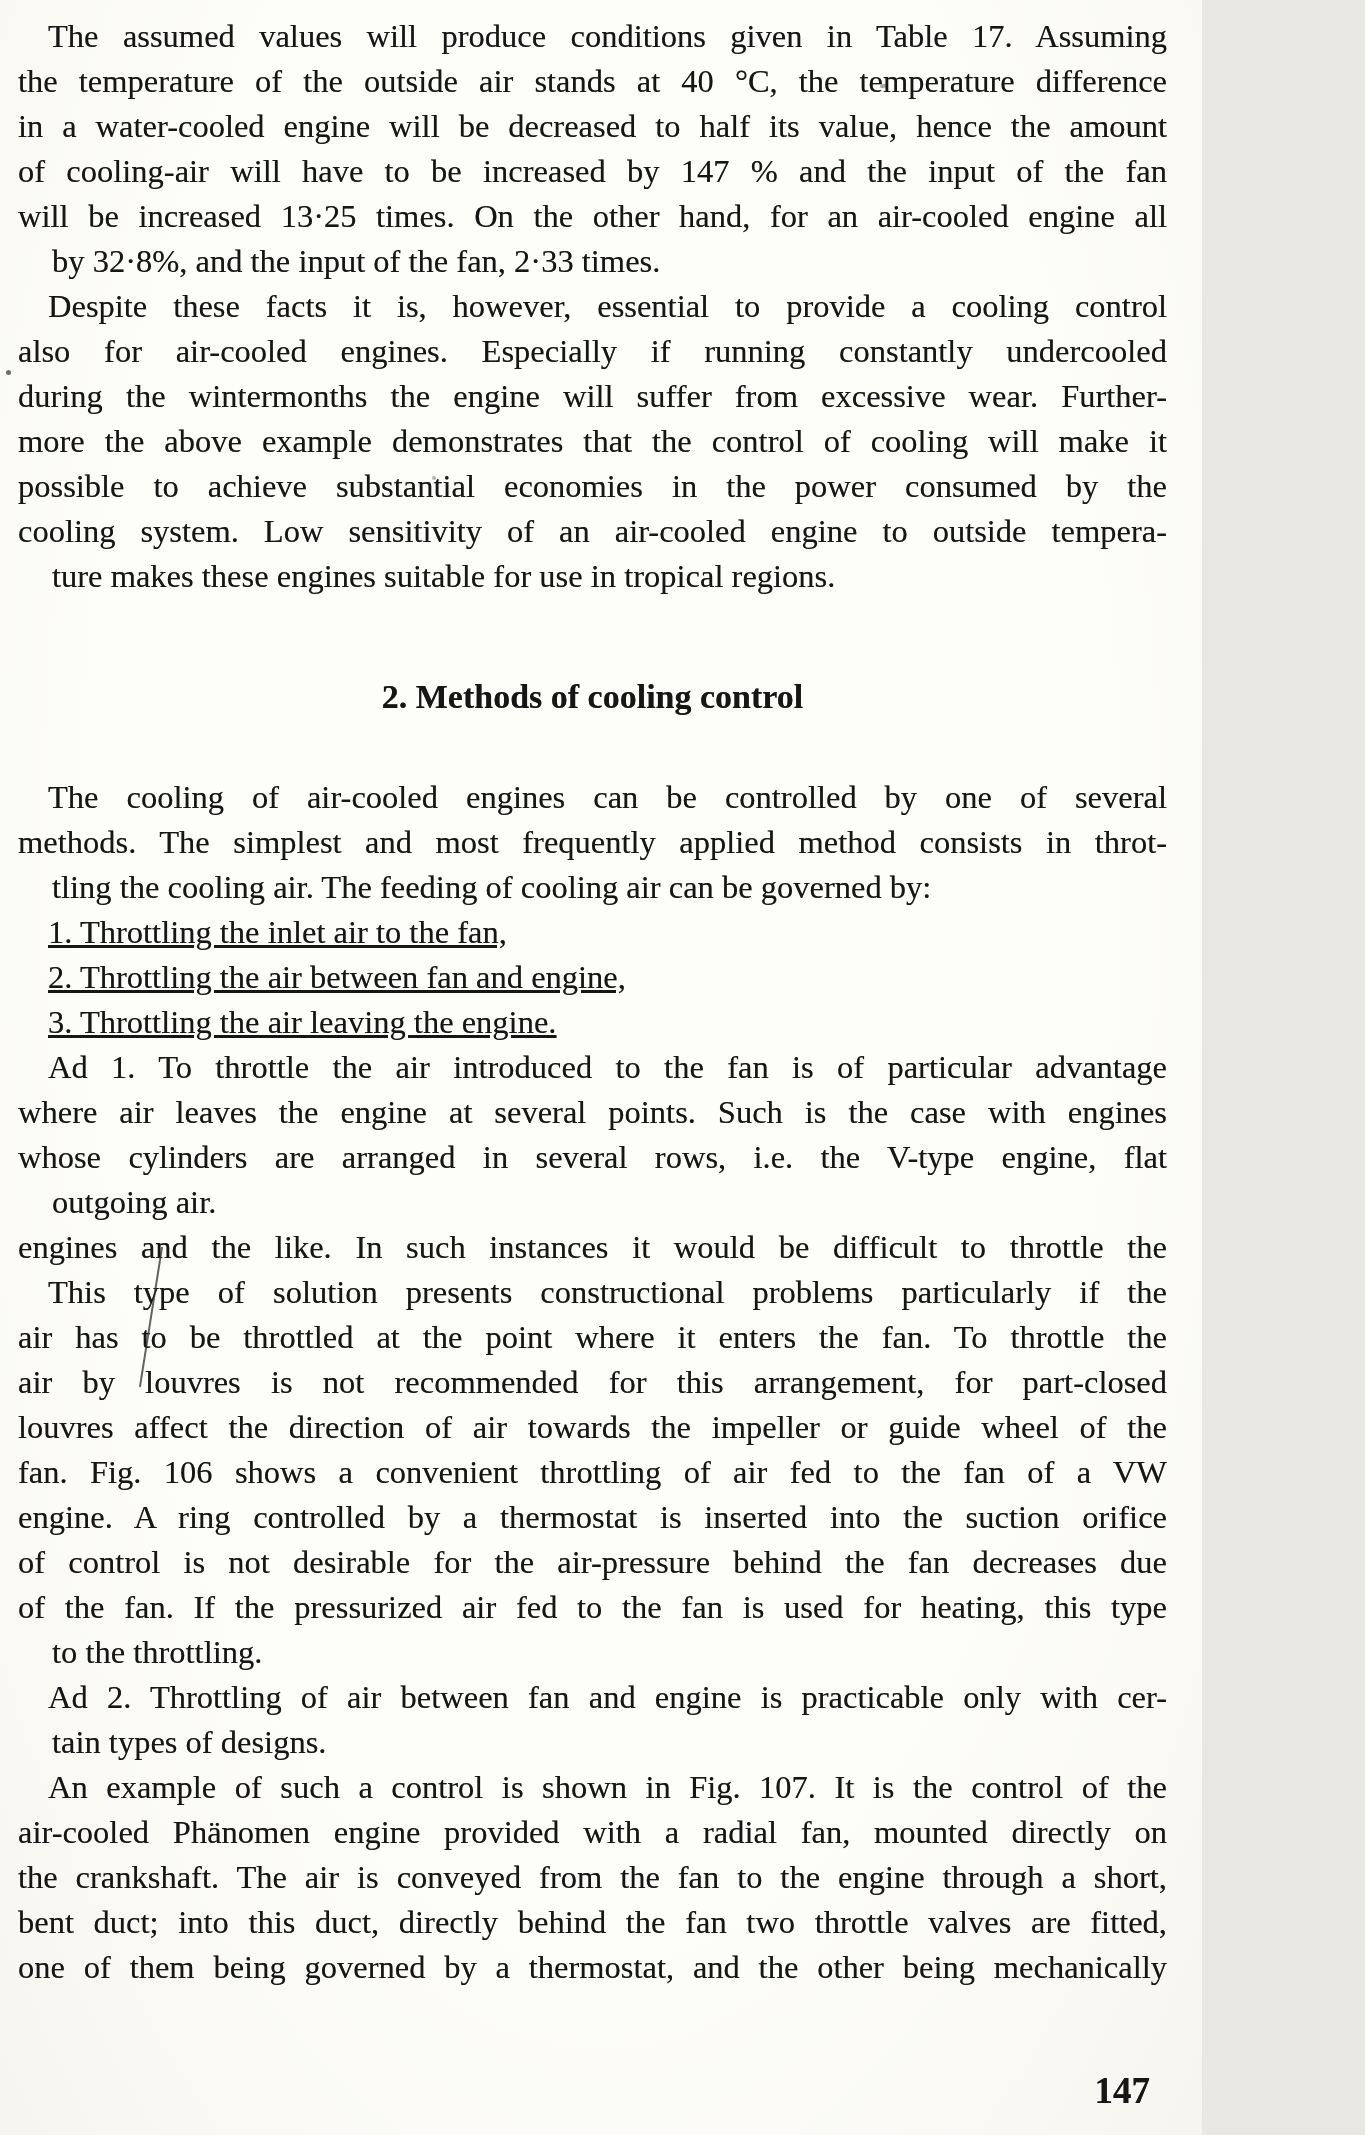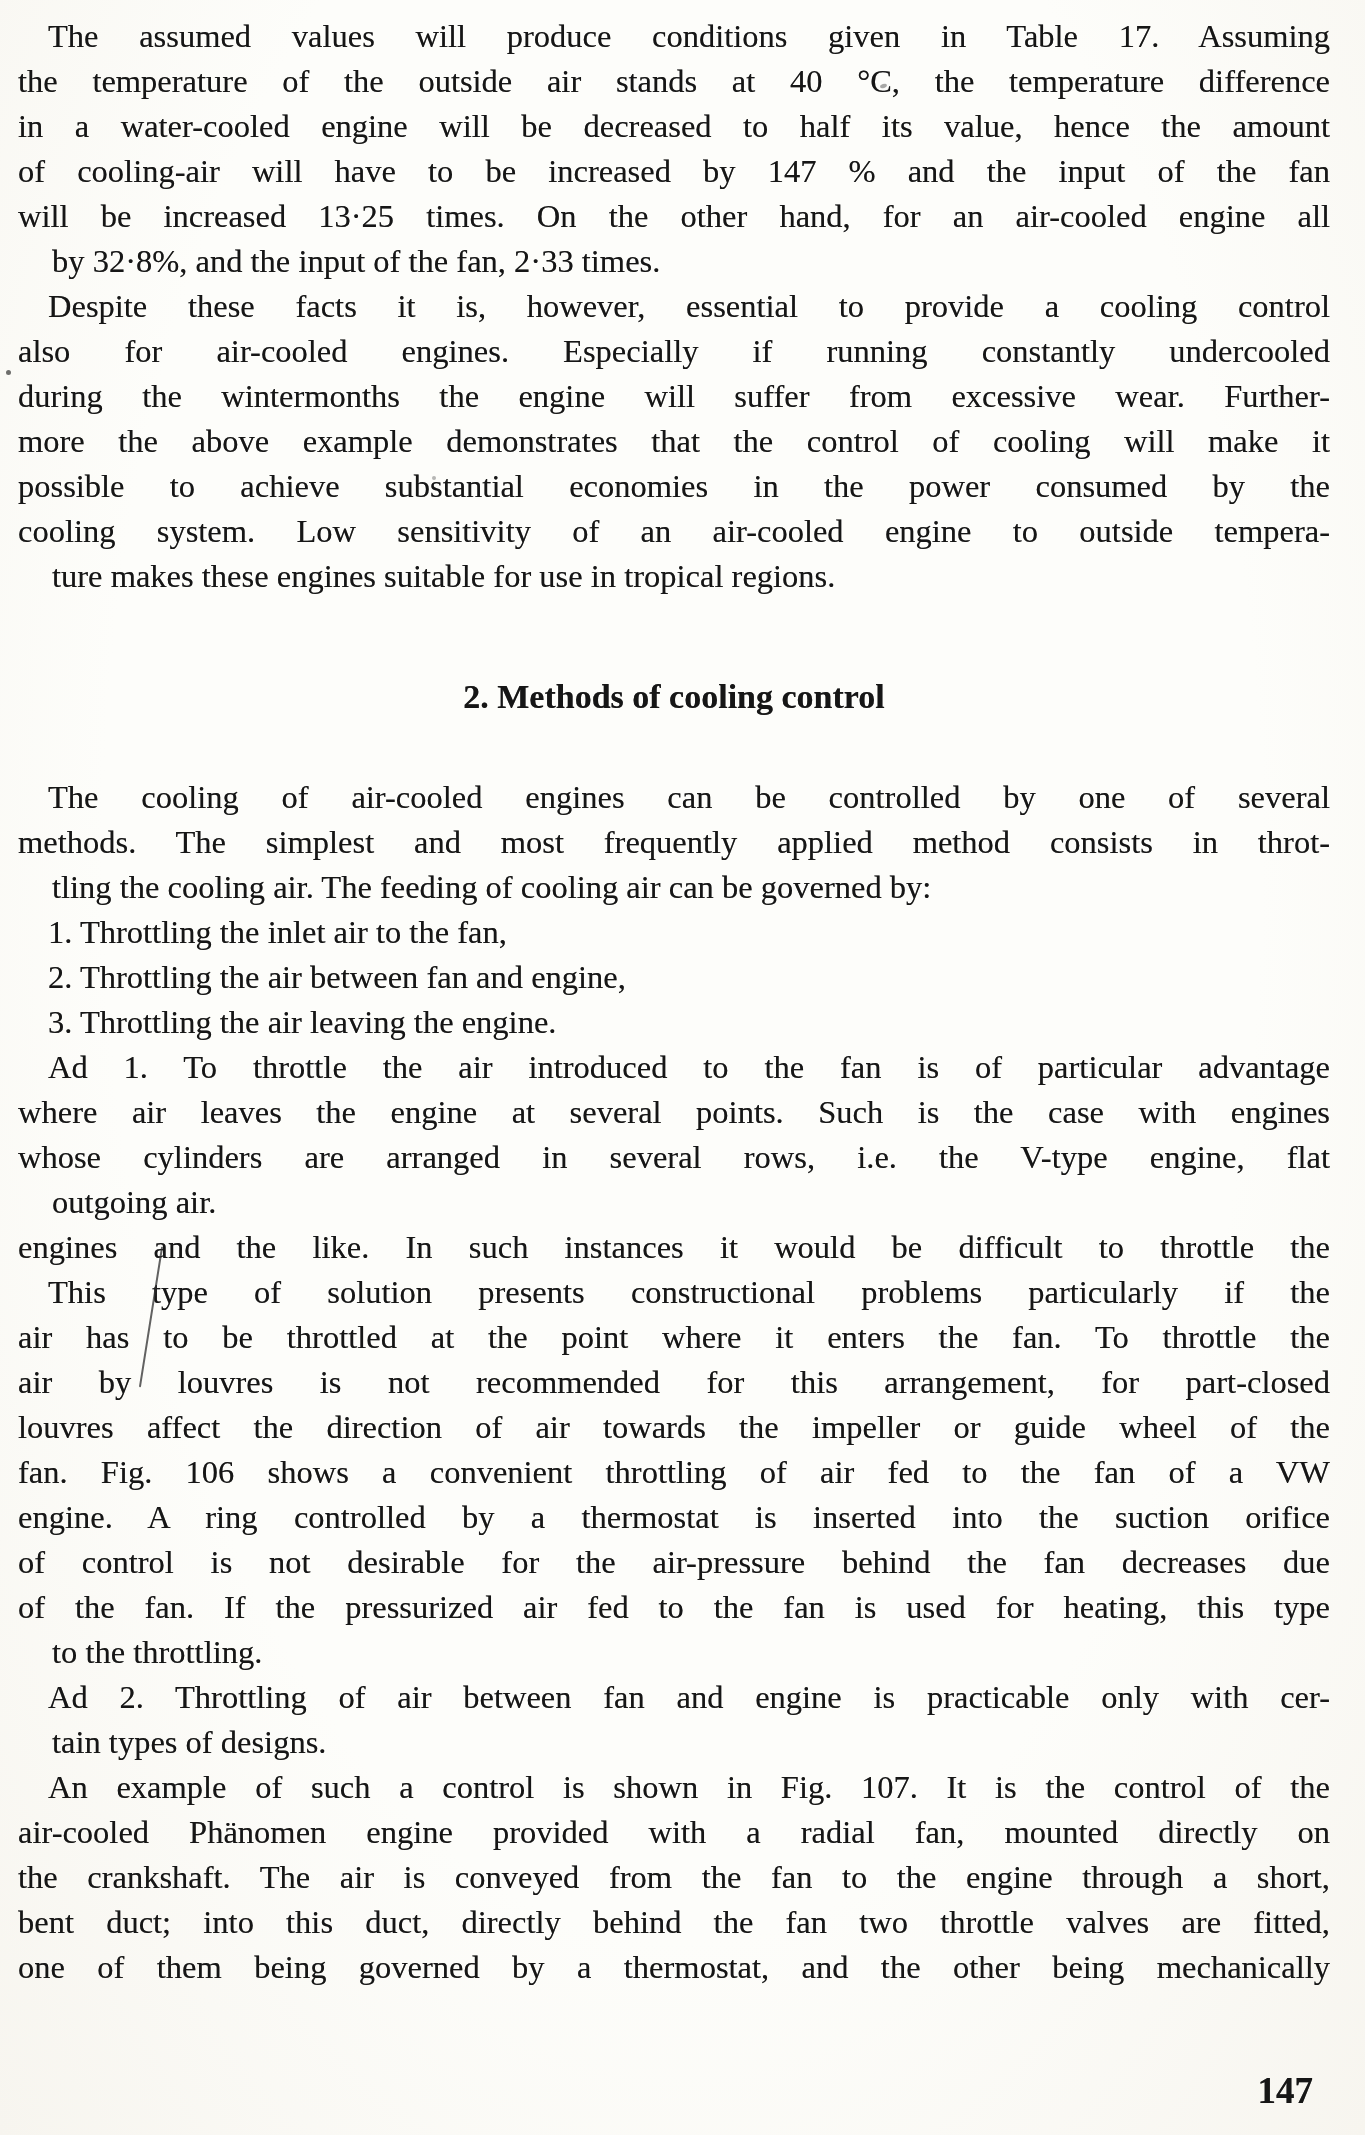--- a/index.html
+++ b/index.html
@@ -1,40 +1,40 @@
 <!DOCTYPE html>
 <html><head>
 <meta charset="utf-8">
 <style>
   html,body { margin:0; padding:0; }
   body { background:#e9e7e1; }
   .page {
     position: relative;
-    width: 1365px;
+    width: 1202px;
     height: 2135px;
     margin: 0;
     background: #fcfbf7;
     background-image: radial-gradient(ellipse at 50% 40%, #fdfdfa 60%, #f7f5ef 100%);
     box-sizing: border-box;
     padding: 14px 35px 0 18px;
     overflow: hidden;
     font-family: "Liberation Serif", "DejaVu Serif", serif;
     color: #161616;
   }
   .ln {
     font-size: 32.5px;
     line-height: 45px;
     text-align: justify;
     text-align-last: justify;
     text-shadow: 0 0 0.6px rgba(25,25,25,0.55);
     white-space: normal;
   }
   .ln.la { text-align-last: left; margin-left: 34px; }     
   .ln.fi { text-indent: 30px; }         
-  .ln.li { text-align: left; text-align-last: left; text-indent: 30px; } 
+  .ln.li { text-align: left; text-align-last: left; text-indent: 30px; text-decoration: underline; } 
   .para { margin: 0; }
   .heading {
     margin: 75px 0 56px 0;
     font-size: 34px;
     line-height: 45px;
     font-weight: bold;
     text-align: left;
     text-align-last: center;
     text-shadow: 0 0 0.6px rgba(25,25,25,0.6);
   }

